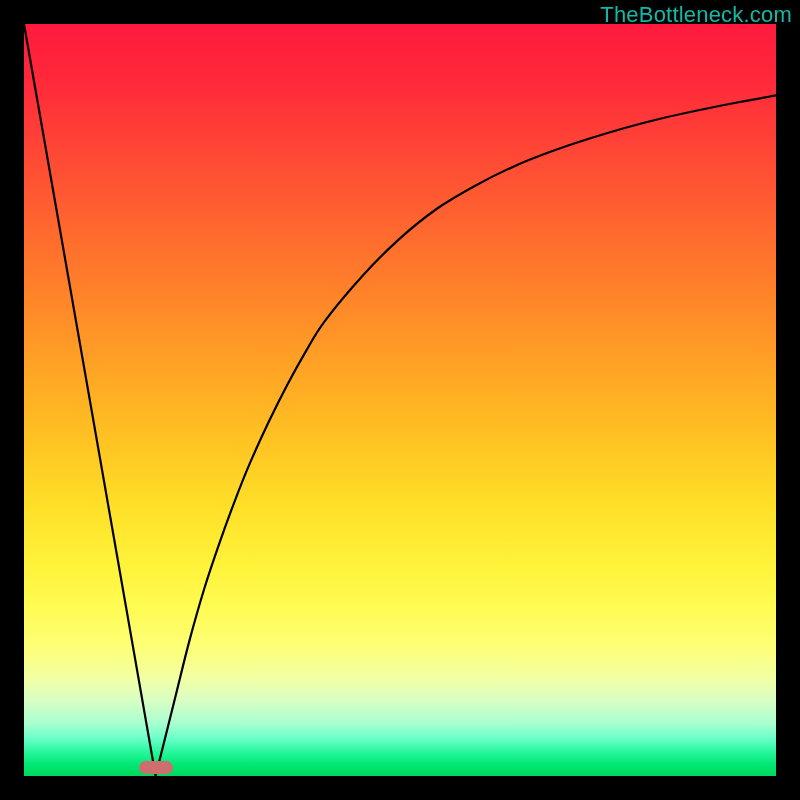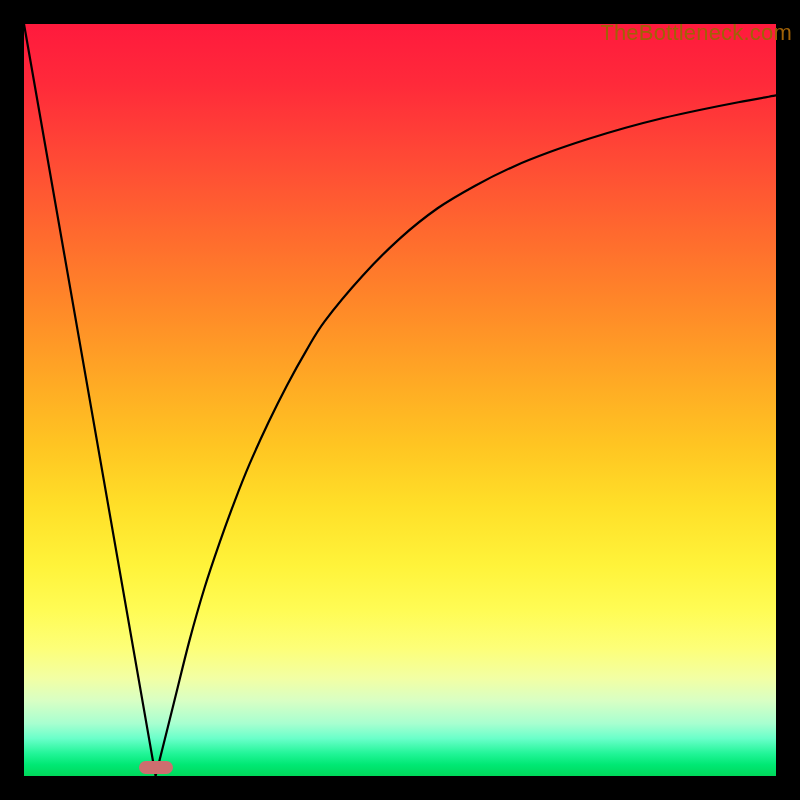--- a/index.html
+++ b/index.html
@@ -54,23 +54,23 @@
   }
   .marker {
     position: absolute;
     width: 34px;
     height: 13px;
     border-radius: 7px;
     background: #cd6e6f;
   }
   .watermark {
     position: absolute;
-    top: 20px;
+    top: 2px;
     right: 8px;
-    color: #a16207;
+    color: #14b8a6;
     font-size: 22px;
     font-weight: 500;
     letter-spacing: 0.2px;
   }
 </style>
 </head>
 <body>
 
 <div class="frame">
   <div class="plot">

